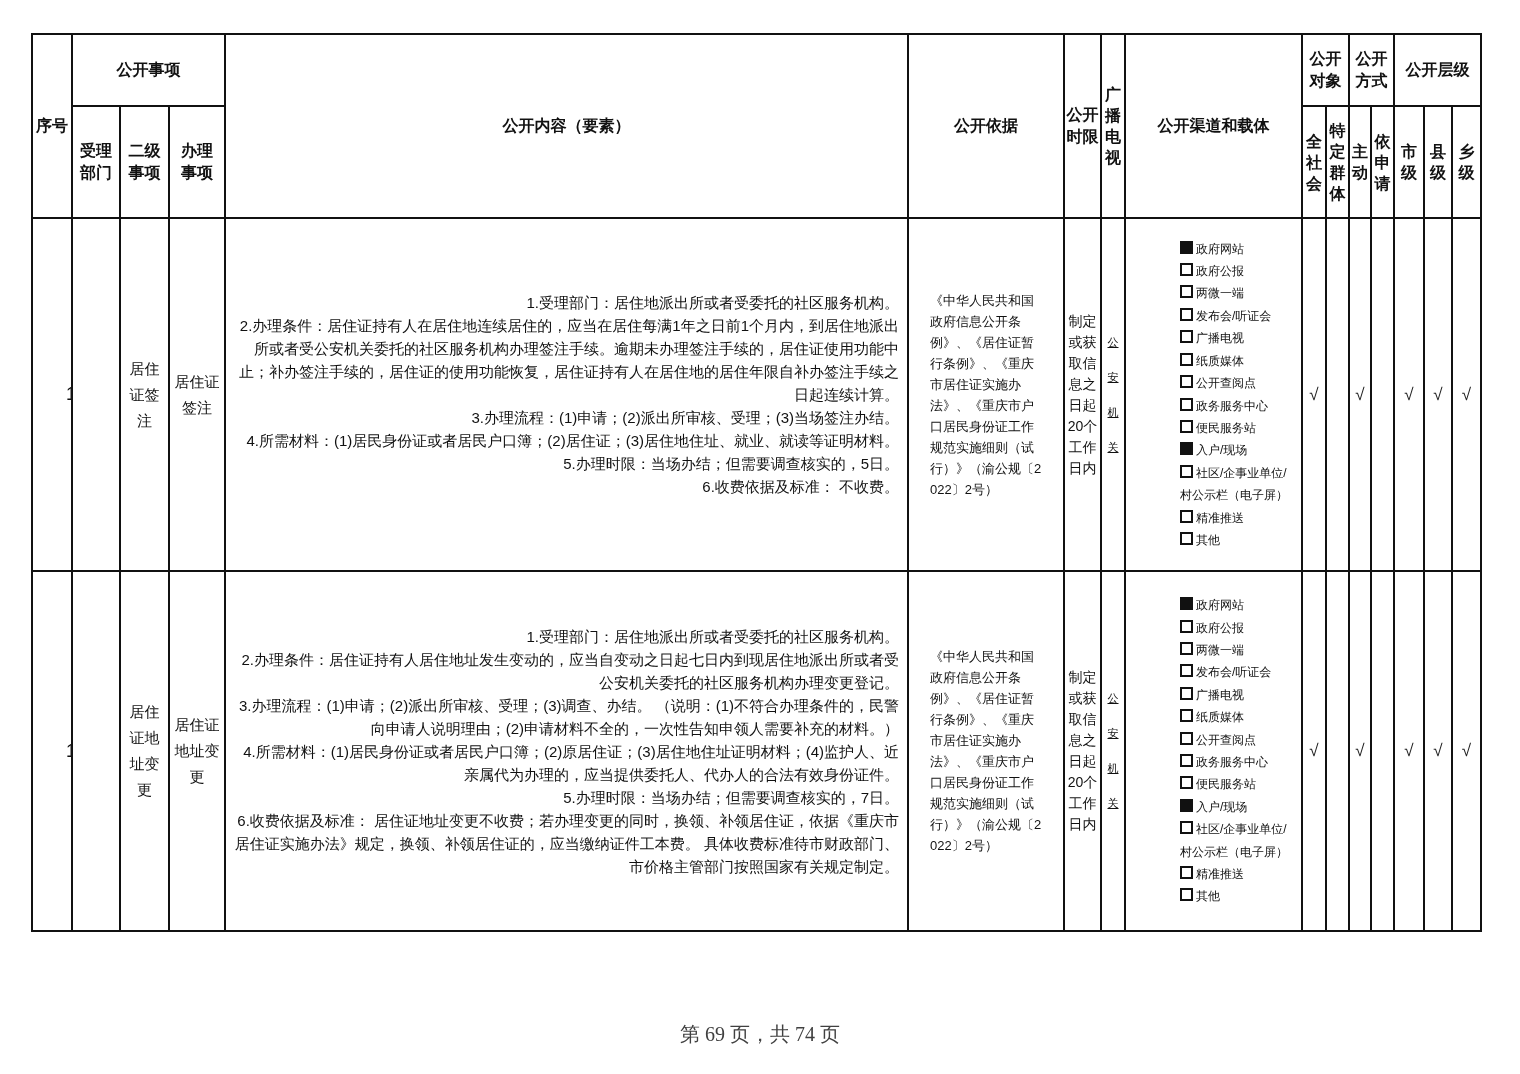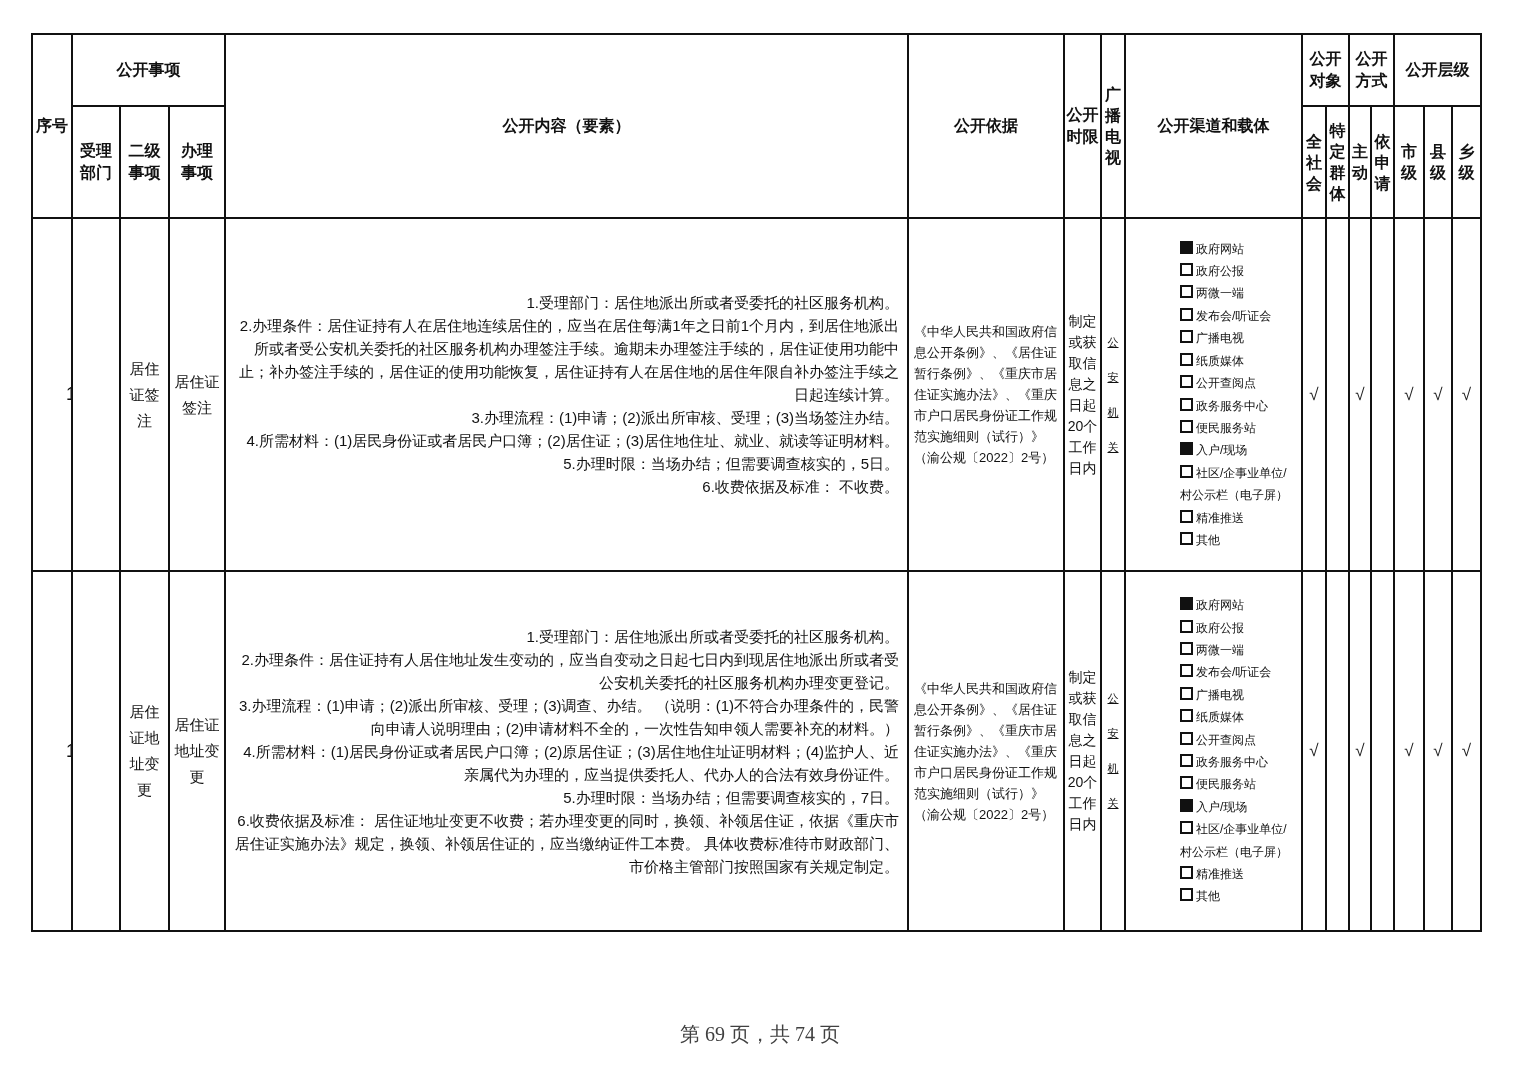--- a/index.html
+++ b/index.html
@@ -22,21 +22,21 @@
   .vw3 { width:48px; line-height:26px; font-size:15px; }
   .vwt { width:33px; line-height:21px; font-size:14px; }
   .vws { width:16px; line-height:35px; font-size:11px;text-decoration:underline; }
   .num { font-size:18px; letter-spacing:0.5px;padding-left:33px; }
   .content {
     font-size:15px; line-height:23px; text-align:right;
     padding:0 8px 0 7px; white-space:pre-line;
   }
   .basis {
     font-size:13px; line-height:21px; text-align:left;
-    padding:0 5px; word-break:break-all;
+    padding:0 21px; word-break:break-all;
   }
   .chlist { text-align:left; padding:7px 5px 7px 6px; }
   .channel { font-size:12px; line-height:22.4px; word-break:break-all;padding-left:48px; }
   .cb {
     display:inline-block; width:13px; height:13px; box-sizing:border-box;
     border:2px solid #111; background:#fff; margin-right:3px; vertical-align:-1px;
   }
   .cb.filled { background:#111; }
   .check { font-size:17px; color:#222; font-weight:400; }
   .footer {

